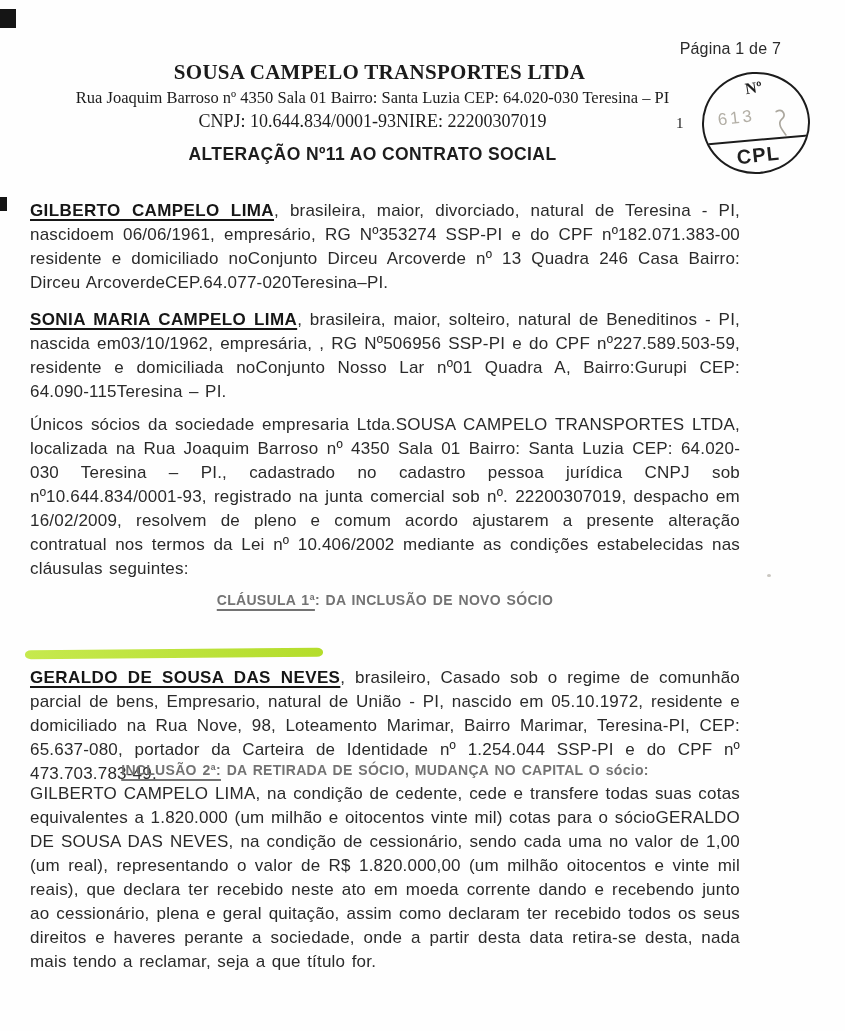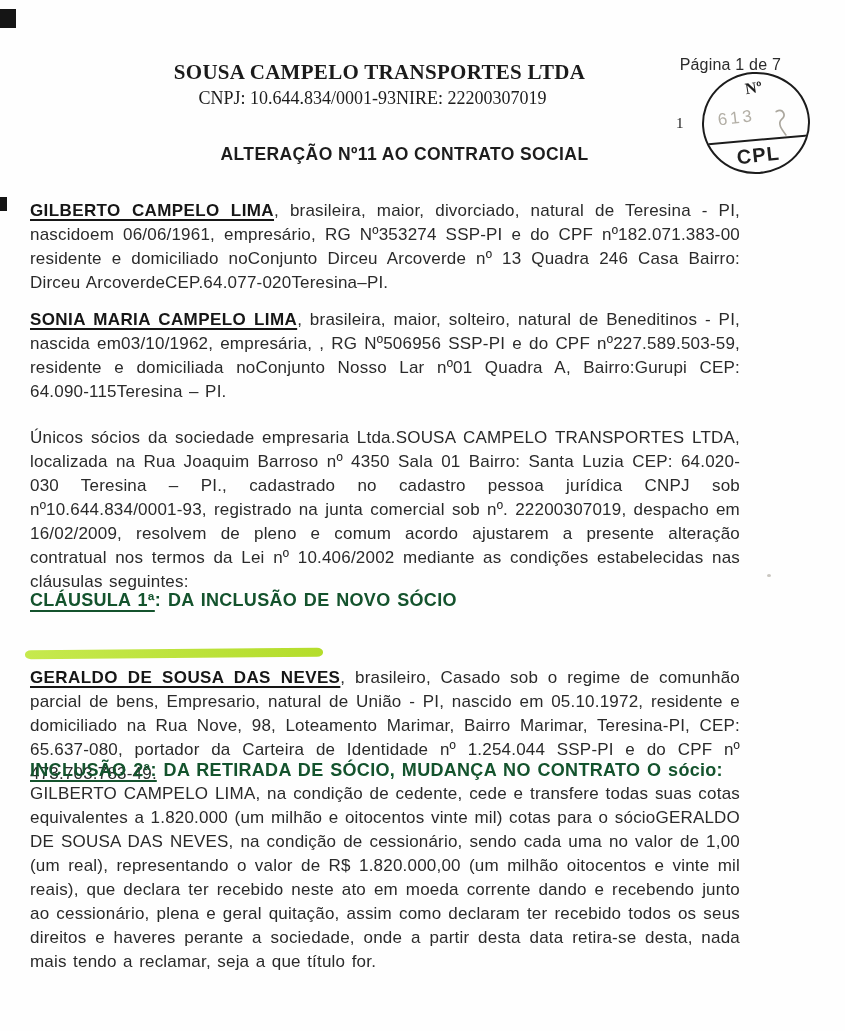--- a/index.html
+++ b/index.html
@@ -6,35 +6,34 @@
   .page{
     position:relative;
     width:845px;height:1031px;
     background:#fefefe;
     font-family:"Liberation Sans","DejaVu Sans",sans-serif;
     color:#262626;
     overflow:hidden;
   }
   
   .page-indicator{
-    position:absolute;top:56px;right:64px;
+    position:absolute;top:40px;right:64px;
     font-size:16px;color:#2b2b2b;letter-spacing:.2px;text-align:center;
   }
   .header{
     position:absolute;left:0;top:60px;width:745px;text-align:center;
     font-family:"Liberation Serif","DejaVu Serif",serif;color:#1b1b1b;
   }
   .company-name{font-size:21px;font-weight:bold;letter-spacing:.3px;padding-left:14px;}
   .company-address{font-size:16.5px;margin-top:3px;}
   .company-registration{font-size:18px;margin-top:3px;}
   .doc-title{
     position:absolute;left:0;top:144px;width:745px;text-align:center;
     font-size:17.5px;font-weight:bold;letter-spacing:.4px;color:#1d1d1d;
     font-family:"Liberation Sans","DejaVu Sans",sans-serif;
-    padding-left:32px;
   }
   .margin-number{
     position:absolute;left:676px;top:115px;
     font-family:"Liberation Serif","DejaVu Serif",serif;
     font-size:15px;color:#222;
   }
   
   .stamp{position:absolute;left:702px;top:72px;width:104px;height:98px;}
   .stamp-circle{
     position:relative;width:100%;height:100%;
@@ -64,29 +63,29 @@
   .block{
     position:absolute;left:30px;width:710px;
     font-size:17px;line-height:24px;text-align:justify;
     letter-spacing:.2px;word-spacing:1.5px;color:#2a2a2a;z-index:2;
   }
   .pname{
     font-weight:bold;color:#161616;letter-spacing:.4px;
     text-decoration:underline;text-decoration-thickness:1.8px;text-underline-offset:3px;
   }
   .clause-heading{
-    font-weight:bold;color:#14532d;letter-spacing:.3px;font-size:18px;
-    text-align:left;
+    font-weight:bold;color:#737373;letter-spacing:.3px;font-size:14px;
+    text-align:center;
   }
   .clause-label{
     text-decoration:underline;text-decoration-thickness:2px;text-underline-offset:4px;
   }
   .p1{top:199px;}
   .p2{top:308px;}
-  .p3{top:426px;}
+  .p3{top:413px;}
   .h1{top:588px;}
   .p4{top:666px;}
   .c2{top:758px;}
   
   .highlight-mark{
     position:absolute;left:25px;top:649px;width:298px;height:9px;
     background:linear-gradient(90deg,#c6e94e 0%,#b4dd2b 40%,#aeda22 100%);
     border-radius:6px/4px;transform:rotate(-.5deg);z-index:1;
   }
   
@@ -100,20 +99,21 @@
 </style>
 </head>
 <body>
 
 <div class="page">
 
   <div class="page-indicator">Página 1 de 7</div>
 
   <div class="header">
     <div class="company-name">SOUSA CAMPELO TRANSPORTES LTDA</div>
+    <div class="company-address">Rua Joaquim Barroso nº 4350 Sala 01 Bairro: Santa Luzia CEP: 64.020-030 Teresina – PI</div>
     <div class="company-registration">CNPJ: 10.644.834/0001-93NIRE: 22200307019</div>
   </div>
 
   <div class="doc-title">ALTERAÇÃO Nº11 AO CONTRATO SOCIAL</div>
 
   <div class="margin-number">1</div>
 
   <div class="stamp">
     <div class="stamp-circle">
       <div class="stamp-no">Nº</div>
@@ -143,21 +143,21 @@
   <div class="block h1 clause-heading">
     <span class="clause-label">CLÁUSULA 1ª</span><span>: DA INCLUSÃO DE NOVO SÓCIO</span>
   </div>
 
   <div class="block p4">
     <span class="pname">GERALDO DE SOUSA DAS NEVES</span><span>, brasileiro, Casado sob o regime de comunhão parcial de bens, Empresario, natural de União - PI, nascido em 05.10.1972, residente e domiciliado na Rua Nove, 98, Loteamento Marimar, Bairro Marimar, Teresina-PI, CEP: 65.637-080, portador da Carteira de Identidade nº 1.254.044 SSP-PI e do CPF nº 473.703.783-49.</span>
   </div>
 
   <div class="block c2">
     <div class="clause-heading">
-      <span class="clause-label">INCLUSÃO 2ª:</span><span> DA RETIRADA DE SÓCIO, MUDANÇA NO CONTRATO O sócio:</span>
+      <span class="clause-label">INCLUSÃO 2ª:</span><span> DA RETIRADA DE SÓCIO, MUDANÇA NO CAPITAL O sócio:</span>
     </div>
     <div>GILBERTO CAMPELO LIMA, na condição de cedente, cede e transfere todas suas cotas equivalentes a 1.820.000 (um milhão e oitocentos vinte mil) cotas para o sócioGERALDO DE SOUSA DAS NEVES, na condição de cessionário, sendo cada uma no valor de 1,00 (um real), representando o valor de R$ 1.820.000,00 (um milhão oitocentos e vinte mil reais), que declara ter recebido neste ato em moeda corrente dando e recebendo junto ao cessionário, plena e geral quitação, assim como declaram ter recebido todos os seus direitos e haveres perante a sociedade, onde a partir desta data retira-se desta, nada mais tendo a reclamar, seja a que título for.</div>
   </div>
 
   <div class="artifact art1"></div>
   <div class="artifact art2"></div>
   <div class="speck"></div>
 
 </div>
 

